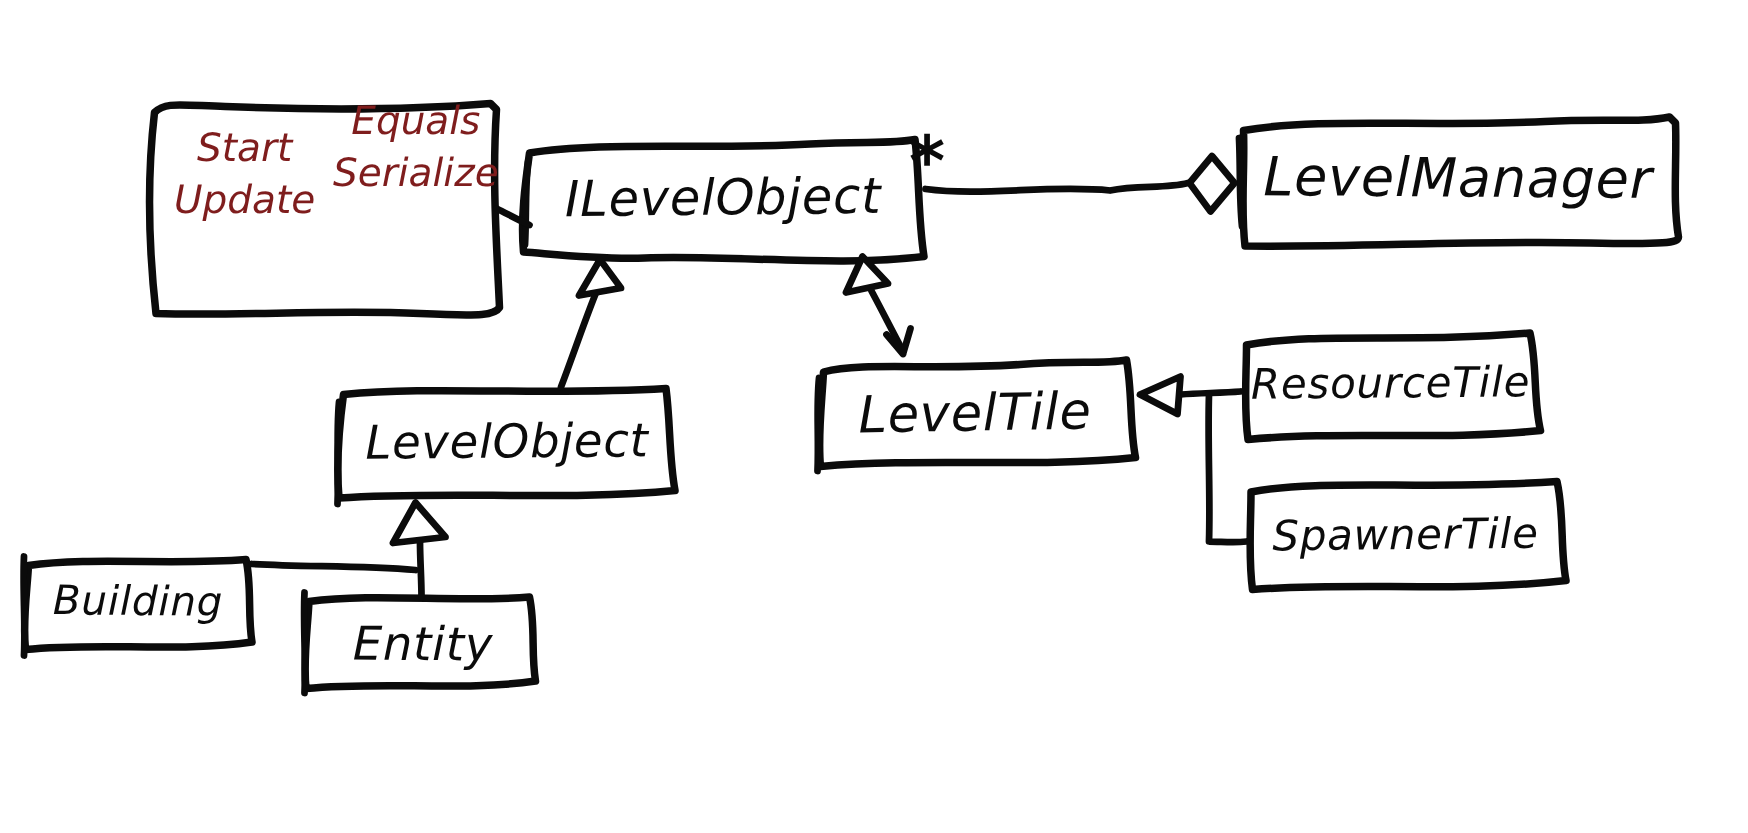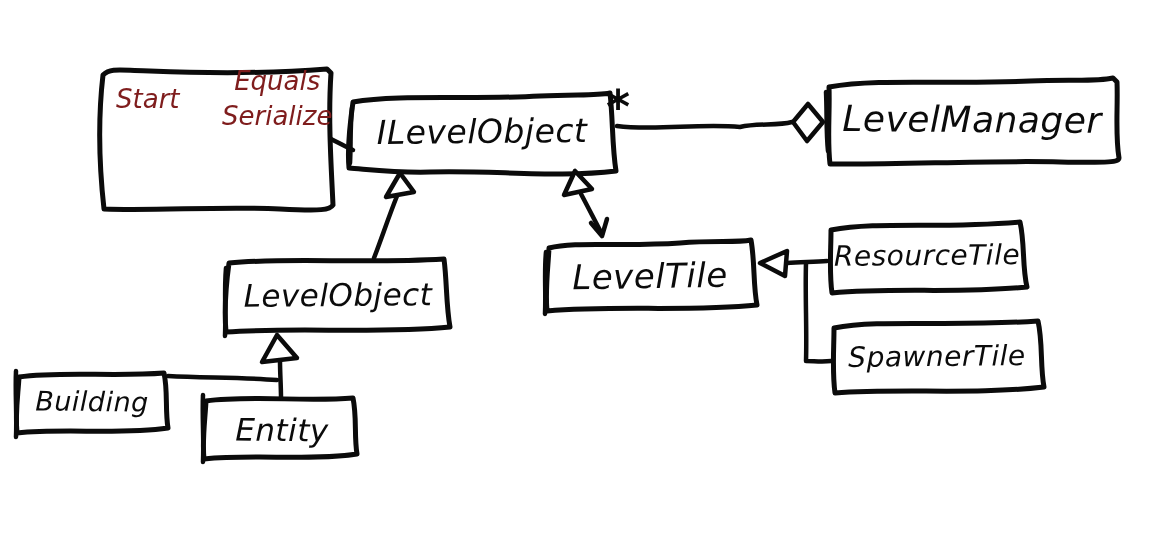--- a/index.html
+++ b/index.html
@@ -108,20 +108,21 @@
     <path class="ink" stroke-width="4.5" d="M 787 263 C 800 262, 814 262, 827 261"></path>
     <path class="ink" stroke-width="4.5" d="M 806 263 C 805 296, 807 330, 806 361 C 814 361, 822 362, 831 361"></path>
 
     <path class="ink" stroke-width="4.5" d="M 168 376 C 204 378, 240 377, 277 380"></path>
     <path class="ink" stroke-width="4.5" d="M 281 398 C 281 386, 280 373, 280 361"></path>
     <path class="ink-fill-white" stroke-width="4.5" d="M 277 335 L 262 362 L 297 358 Z"></path>
   </svg>
 
   <div class="methods-col" style="left:116px; top:82px;">
     <div>Start</div>
+    <div>Update</div>
   </div>
   <div class="methods-col" style="left:222px; top:64px;">
     <div>Equals</div>
     <div>Serialize</div>
   </div>
 
   <div class="label" style="left:358px; top:112px; width:248px; font-size:33px; transform:rotate(-0.6deg);">ILevelObject</div>
 
   <div class="star" style="left:606px; top:84px;">*</div>
 

